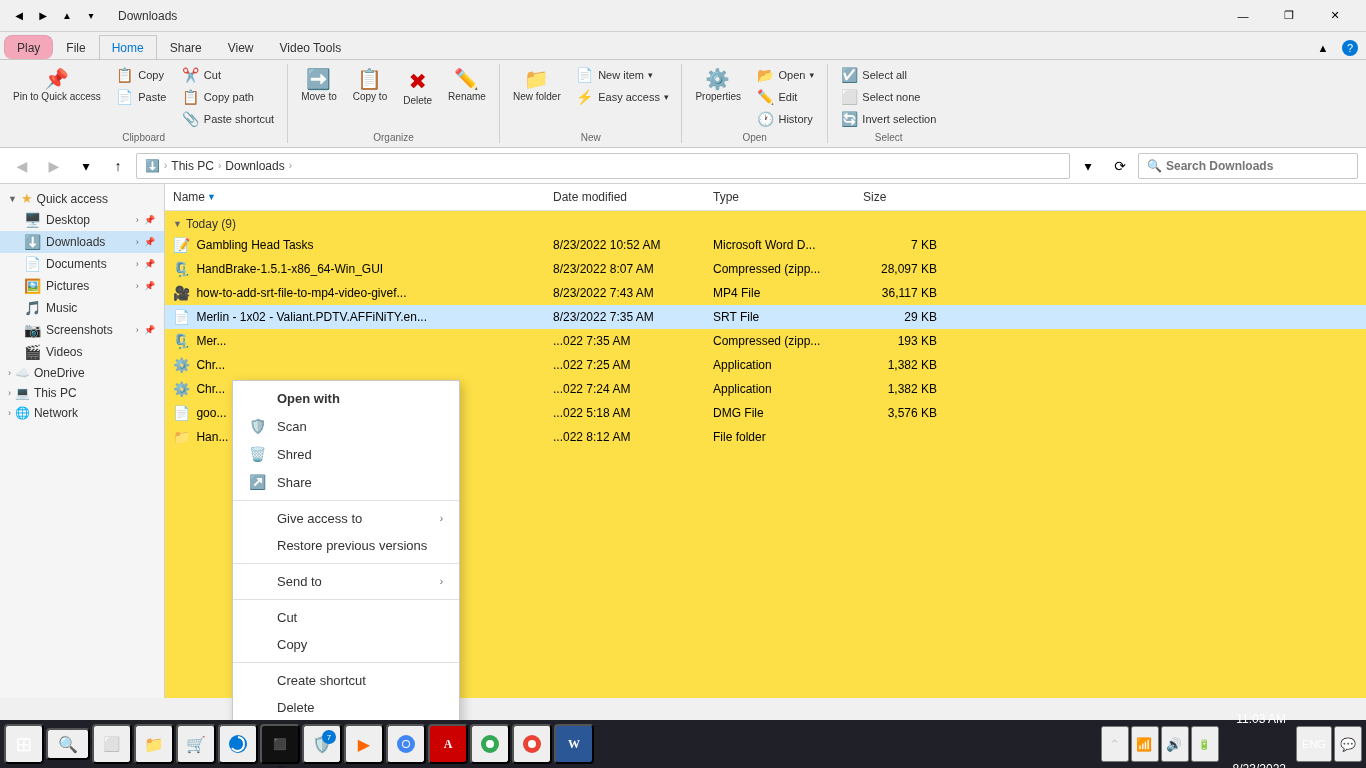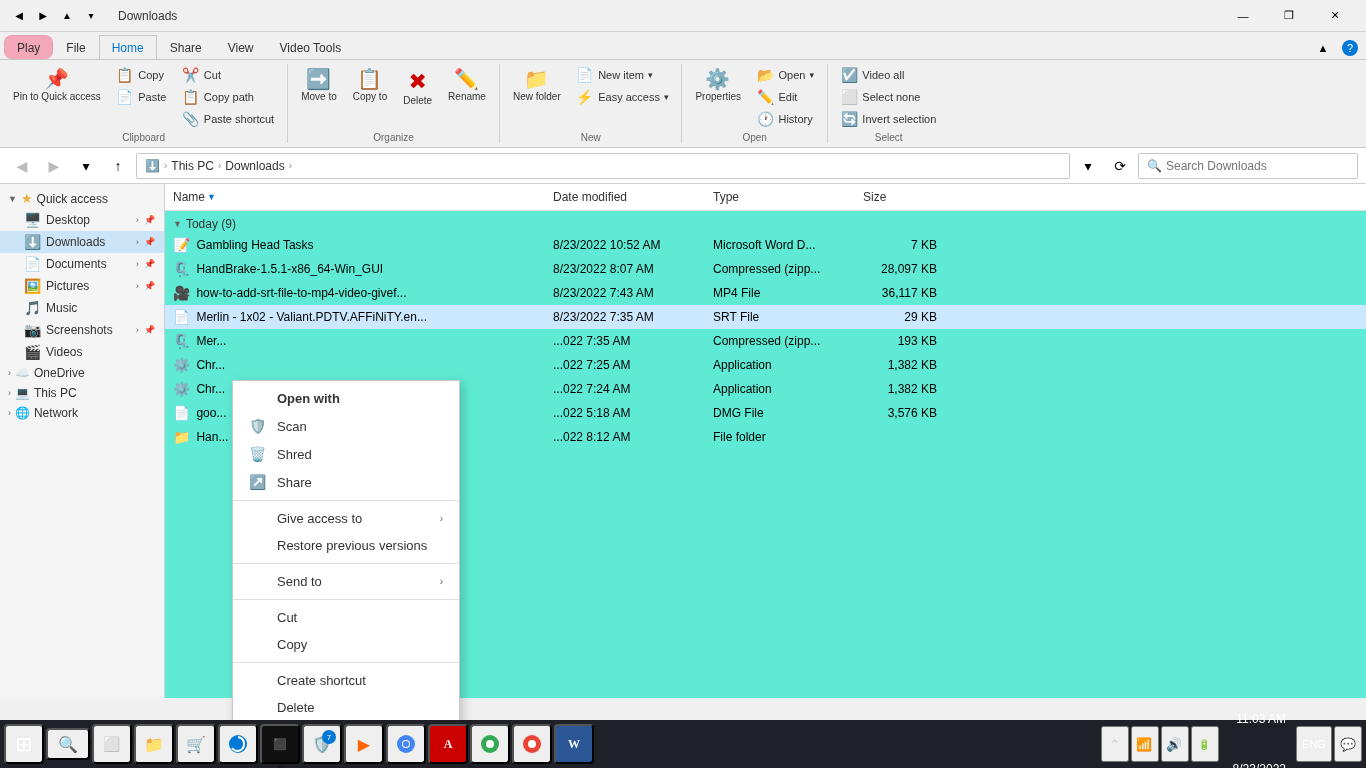--- a/index.html
+++ b/index.html
@@ -206,21 +206,21 @@
       border-radius: 2px;
       display: flex;
       align-items: center;
       padding: 0 8px;
       gap: 4px;
       background: white;
     }
     .search-input {
       border: none; outline: none;
       font-size: 12px; color: #999;
-      width: 100%; background: transparent;
+      width: 100%; background: transparent; font-weight: bold;
     }
 
     
     #main-layout {
       display: flex;
       height: calc(768px - 32px - 28px - 80px - 36px - 30px);
     }
 
     
     #sidebar {
@@ -254,21 +254,21 @@
       cursor: pointer;
       font-size: 12px;
       color: #333;
       gap: 4px;
     }
     .section-toggle { font-size: 9px; color: #666; }
 
     
     #file-area {
       flex: 1;
-      background: #5eead4;
+      background: #fde047;
       overflow-y: auto;
       position: relative;
     }
     #file-list-header {
       display: flex;
       border-bottom: 1px solid #e0e0e0;
       padding: 4px 0;
       background: white;
       position: sticky;
       top: 0;
@@ -577,21 +577,21 @@
         </div>
       </div>
       <span class="ribbon-group-label">Open</span>
     </div>
 
     <div class="ribbon-group">
       <div class="ribbon-group-items">
         <div class="ribbon-small-group">
           <button class="ribbon-btn-small">
             <span class="rbs-icon">☑️</span>
-            <span>Video all</span>
+            <span>Select all</span>
           </button>
           <button class="ribbon-btn-small">
             <span class="rbs-icon">⬜</span>
             <span>Select none</span>
           </button>
           <button class="ribbon-btn-small">
             <span class="rbs-icon">🔄</span>
             <span>Invert selection</span>
           </button>
         </div>

